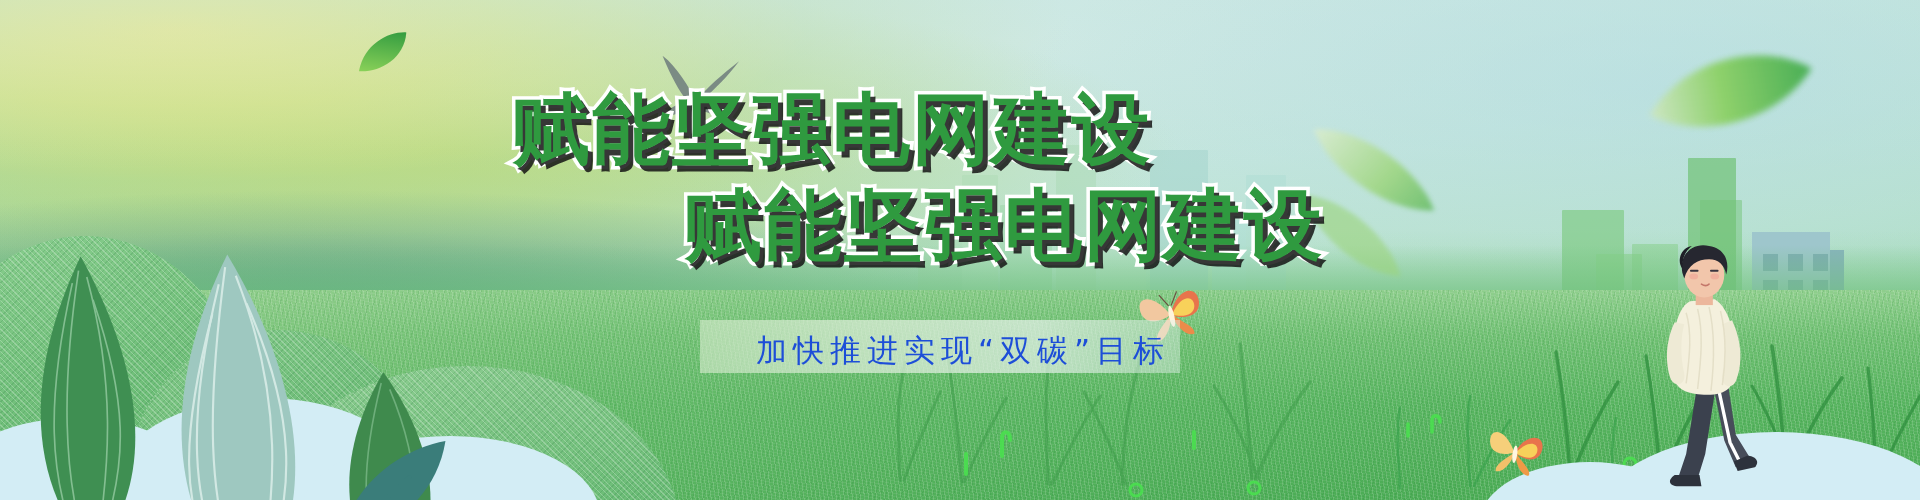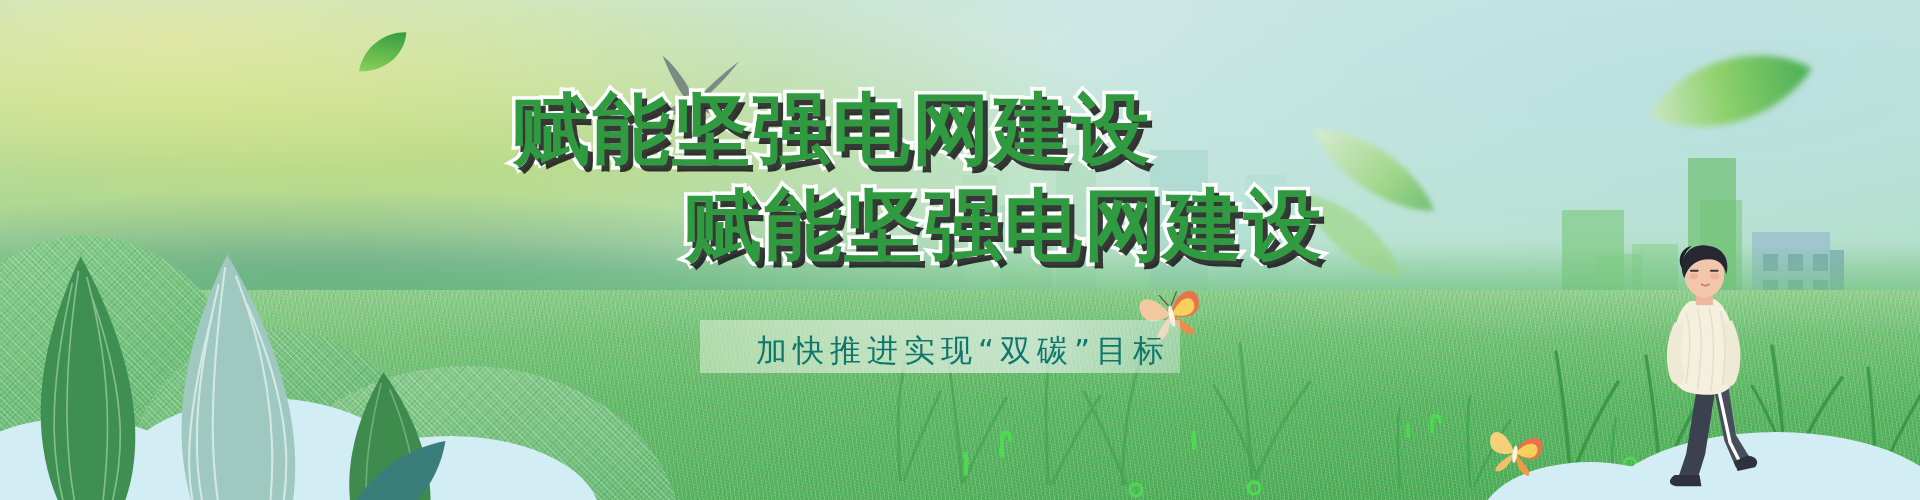--- a/index.html
+++ b/index.html
@@ -100,21 +100,21 @@
   .subtitle-bar{
     position:absolute;
     left:700px;top:320px;
     width:480px;height:53px;
     background:linear-gradient(90deg, rgba(214,235,205,.62) 0%, rgba(222,238,218,.72) 35%, rgba(228,241,232,.72) 70%, rgba(224,239,232,.45) 100%);
   }
   .subtitle-text{
     position:absolute;left:756px;top:330px;
     font-family:"DejaVu Sans","Liberation Sans",sans-serif;
     font-size:31px;
-    color:#0f766e;
+    color:#1d4ed8;
     letter-spacing:6px;
     white-space:nowrap;
   }
 
   
   .person{position:absolute;}
 </style>
 </head>
 <body>
 

